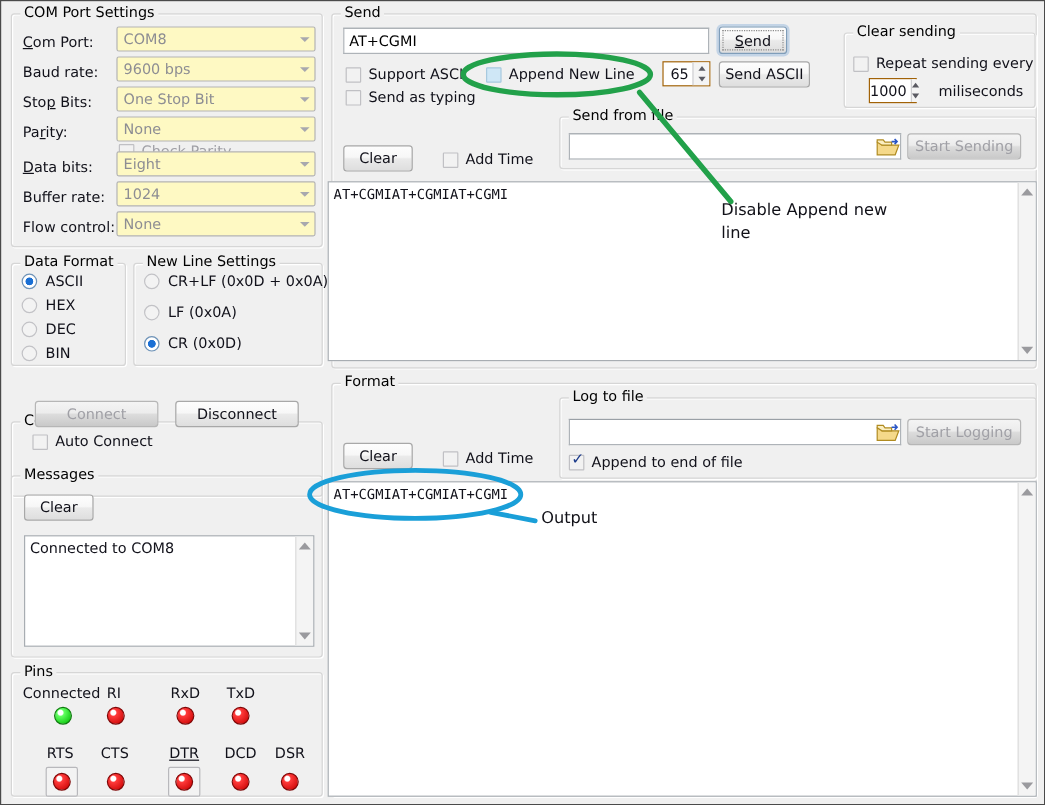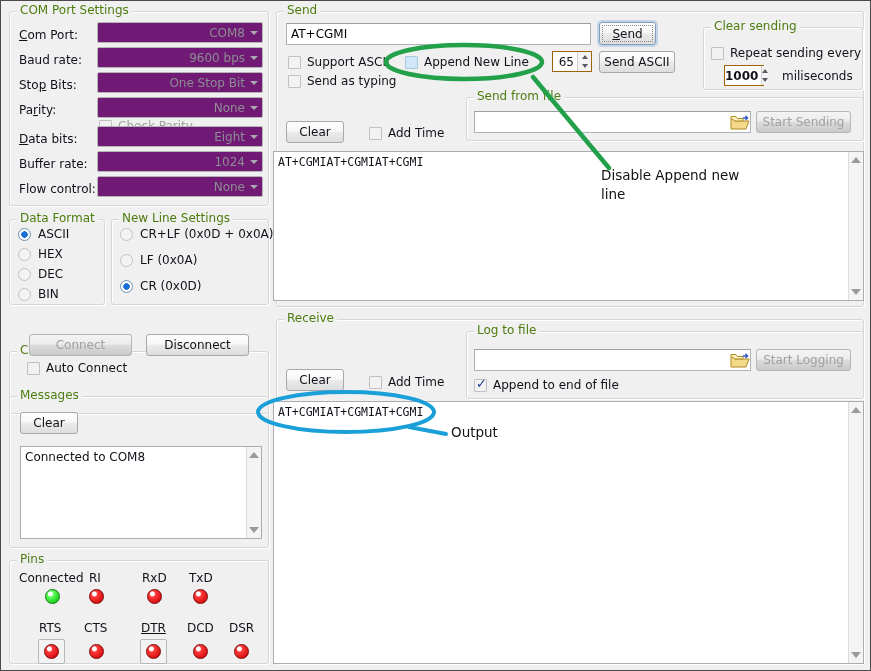--- a/index.html
+++ b/index.html
@@ -13,29 +13,29 @@
     overflow: hidden;
     position: relative;
   }
   .root { position:absolute; inset:0; border:1px solid #4a4a4a; background:#f0f0f0; }
 
   
   .gb { position:absolute; border:1px solid #d6d6d6; border-radius:3px;
         box-shadow: inset 1px 1px 0 #ffffff, 1px 1px 0 #ffffff;
         background:transparent; }
   .gb > .gb-title { position:absolute; top:-8px; left:7px; padding:0 3px;
-        background:#f0f0f0; font-size:12px; color:#4d7c0f; line-height:12px; white-space:nowrap; }
+        background:#f0f0f0; font-size:12px; color:#000000; line-height:12px; white-space:nowrap; }
 
   
   .lbl { position:absolute; font-size:12px; color:#11111a; white-space:nowrap; }
   .lbl u { text-decoration: underline; }
 
   
-  .combo { position:absolute; height:21px; background:#701a75; border:1px solid #b4b4b4;
-           border-radius:2px; display:flex; align-items:center;text-align:right; }
+  .combo { position:absolute; height:21px; background:#fef9c3; border:1px solid #b4b4b4;
+           border-radius:2px; display:flex; align-items:center; }
   .combo .cv { flex:1; padding-left:5px; font-size:12px; color:#8d8d93; white-space:nowrap;
                overflow:hidden; }
   .combo .carrow { width:17px; height:100%; display:flex; align-items:center; justify-content:center; }
   .combo .carrow i { display:block; width:0;height:0;border-left:4px solid transparent;
                      border-right:4px solid transparent;border-top:4px solid #a8a8ae; }
 
   
   .txt { position:absolute; height:22px; background:#fff; border:1px solid #aeb3b8;
          border-top-color:#9aa0a6; display:flex; align-items:center; padding:0 4px;
          font-size:12px; color:#000000; overflow:hidden; }
@@ -325,21 +325,21 @@
     <span>Send ASCII</span>
   </div>
 
   <div class="gb" style="left:702px; top:26px; width:160px; height:63px;">
     <span class="gb-title">Clear sending</span>
   </div>
   <div class="cbx" style="left:710px; top:45px;">
     <span class="box"></span>
     <span class="ctext">Repeat sending every</span>
   </div>
-  <div class="spin" style="left:723px; top:64px; width:40px;font-weight:bold;">
+  <div class="spin" style="left:723px; top:64px; width:40px;">
     <span class="sv">1000</span>
     <span class="sbtns">
       <span>
           <i class="up"></i>
         </span>
       <span>
           <i class="dn"></i>
         </span>
     </span>
   </div>
@@ -372,21 +372,21 @@
 
   <div class="log" style="left:272px; top:150px; width:591px; height:150px;">
     <div class="logtext">AT+CGMIAT+CGMIAT+CGMI</div>
     <div class="sbar">
       <span class="ar up"></span>
       <span class="ar dn"></span>
     </div>
   </div>
 
   <div class="gb" style="left:275px; top:318px; width:588px; height:345px;">
-    <span class="gb-title">Receive</span>
+    <span class="gb-title">Format</span>
   </div>
 
   <div class="btn" style="left:285px; top:368px; width:58px; height:22px;">
     <span>Clear</span>
   </div>
   <div class="cbx" style="left:368px; top:374px;">
     <span class="box"></span>
     <span class="ctext">Add Time</span>
   </div>
 

